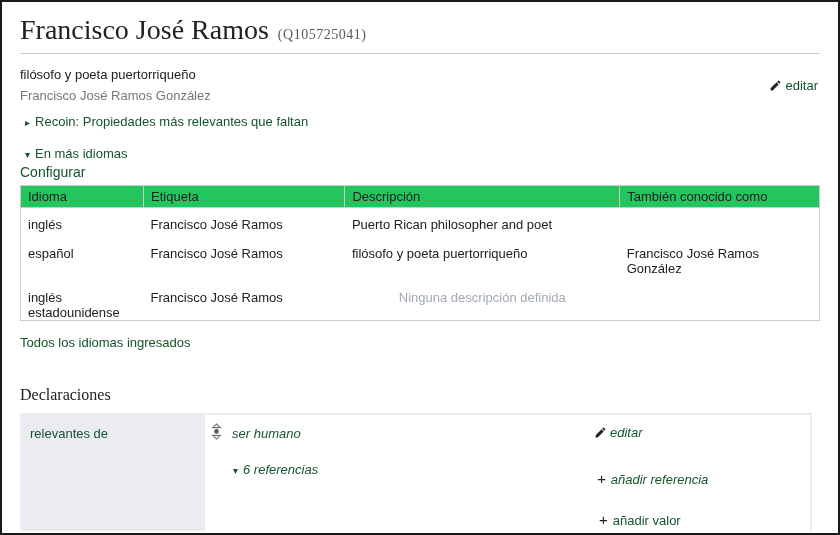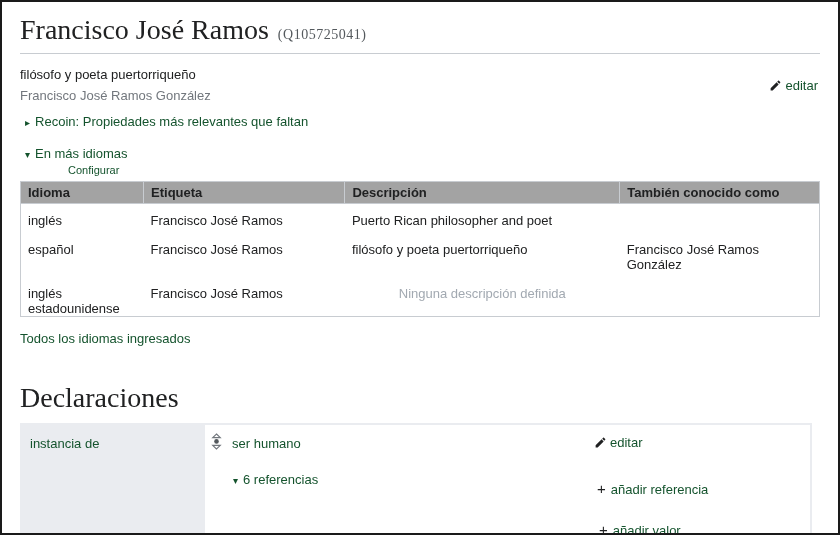--- a/index.html
+++ b/index.html
@@ -38,63 +38,64 @@
   .entity-alias { margin-top: 6px; color: #72777d; }
   .edit-top { position: absolute; top: 11px; right: 2px; white-space: nowrap; }
 
   .pencil-svg { width: 13px; height: 13px; vertical-align: -2px; margin-right: 3px; fill: #202122; }
   .plus-sign { color: #202122; font-size: 15px; font-weight: normal; margin-right: 5px; line-height: 1; }
 
   .toggle-arrow { font-size: 10px; margin-right: 5px; }
 
   .recoin-row { margin-top: 11px; padding-left: 5px; }
   .inmore-row { margin-top: 17px; padding-left: 5px; }
-  .configure-row { margin-top: 3px; font-size: 11px; margin-left: 48px; }
+  .configure-row { margin-top: 3px; font-size: 14px; }
 
   table.terms-table {
     width: 100%;
     border-collapse: collapse;
     margin-top: 5px;
     border: 1px solid #c8ccd1;
   }
   table.terms-table th {
-    background: #a3a3a3;
+    background: #22c55e;
     border: 1px solid #c8ccd1;
-    font-weight: bold;
+    font-weight: normal;
     text-align: left;
     padding: 3px 7px;
     font-size: 13px;
   }
   table.terms-table td {
     padding: 9px 7px 5px 7px;
     vertical-align: top;
   }
   table.terms-table tr.last-row td { padding-bottom: 0; }
   .placeholder-text { color: #a2a9b1; text-align: center; }
 
   .all-langs-row { margin-top: 14px; }
 
   h2.statements-heading {
     font-family: "Liberation Serif", "DejaVu Serif", serif;
     font-weight: normal;
-    font-size: 28px;
+    font-size: 16px;
     margin: 36px 0 9px 0;
   }
 
   .statement-group {
     position: relative;
     background: #eaecf0;
     height: 118px;
     margin-right: 8px;
   }
   .property-label { position: absolute; left: 10px; top: 13px; }
   .statement-view {
     position: absolute;
     left: 185px; top: 2px; right: 2px; height: 116px;
     background: #ffffff;
+    font-style: italic;
   }
   .rank-widget { position: absolute; left: 6px; top: 8px; }
   .statement-value { position: absolute; left: 27px; top: 11px; }
   .statement-edit { position: absolute; left: 389px; top: 10px; white-space: nowrap; }
   .references-toggle { position: absolute; left: 28px; top: 47px; }
   .add-reference { position: absolute; left: 392px; top: 56px; white-space: nowrap; }
   .add-value { position: absolute; left: 579px; top: 99px; white-space: nowrap; }
 </style>
 </head>
 <body>
@@ -159,21 +160,21 @@
     </tbody>
   </table>
 
   <div class="all-langs-row">
     <span class="link">Todos los idiomas ingresados</span>
   </div>
 
   <h2 class="statements-heading">Declaraciones</h2>
 
   <div class="statement-group">
-    <span class="property-label link">instancia de</span>
+    <span class="property-label link">relevantes de</span>
 
     <div class="statement-view">
       <svg class="rank-widget" width="11" height="17" viewBox="0 0 11 17">
         <path d="M5.5 1 L9.3 4.6 H1.7 Z" fill="none" stroke="#72777d" stroke-width="1.1"></path>
         <circle cx="5.5" cy="8.4" r="2.3" fill="#54595d"></circle>
         <path d="M5.5 16 L1.7 12.4 H9.3 Z" fill="none" stroke="#72777d" stroke-width="1.1"></path>
       </svg>
       <span class="statement-value link">ser humano</span>
 
       <span class="statement-edit link"><svg class="pencil-svg" viewBox="0 0 24 24">

